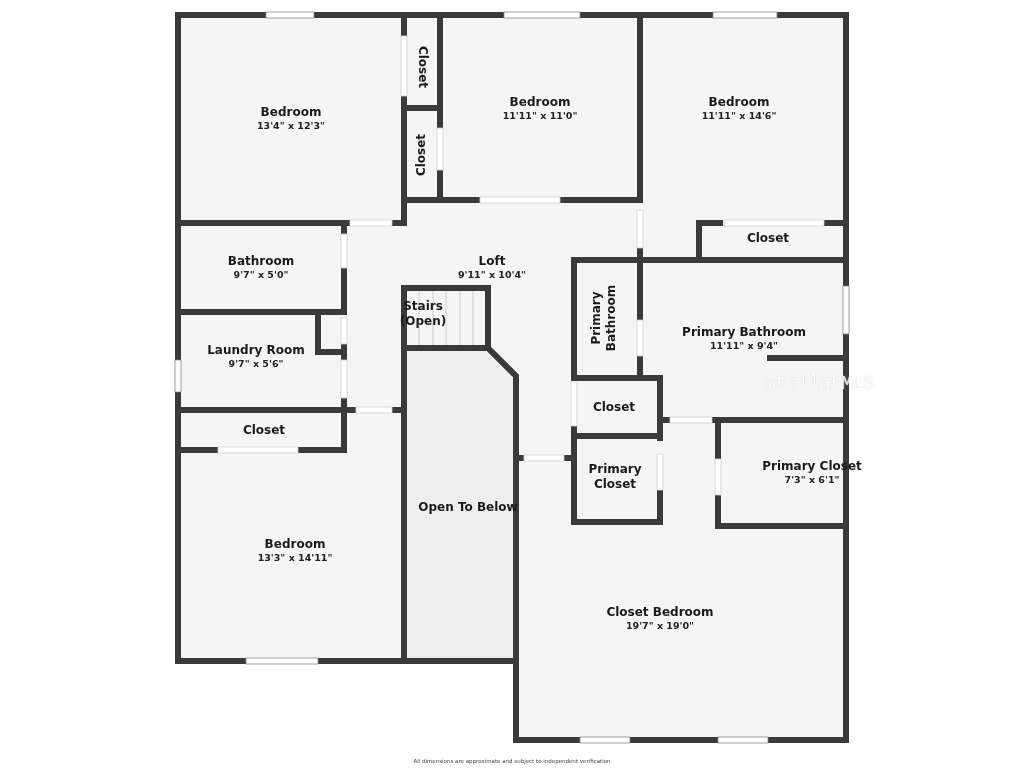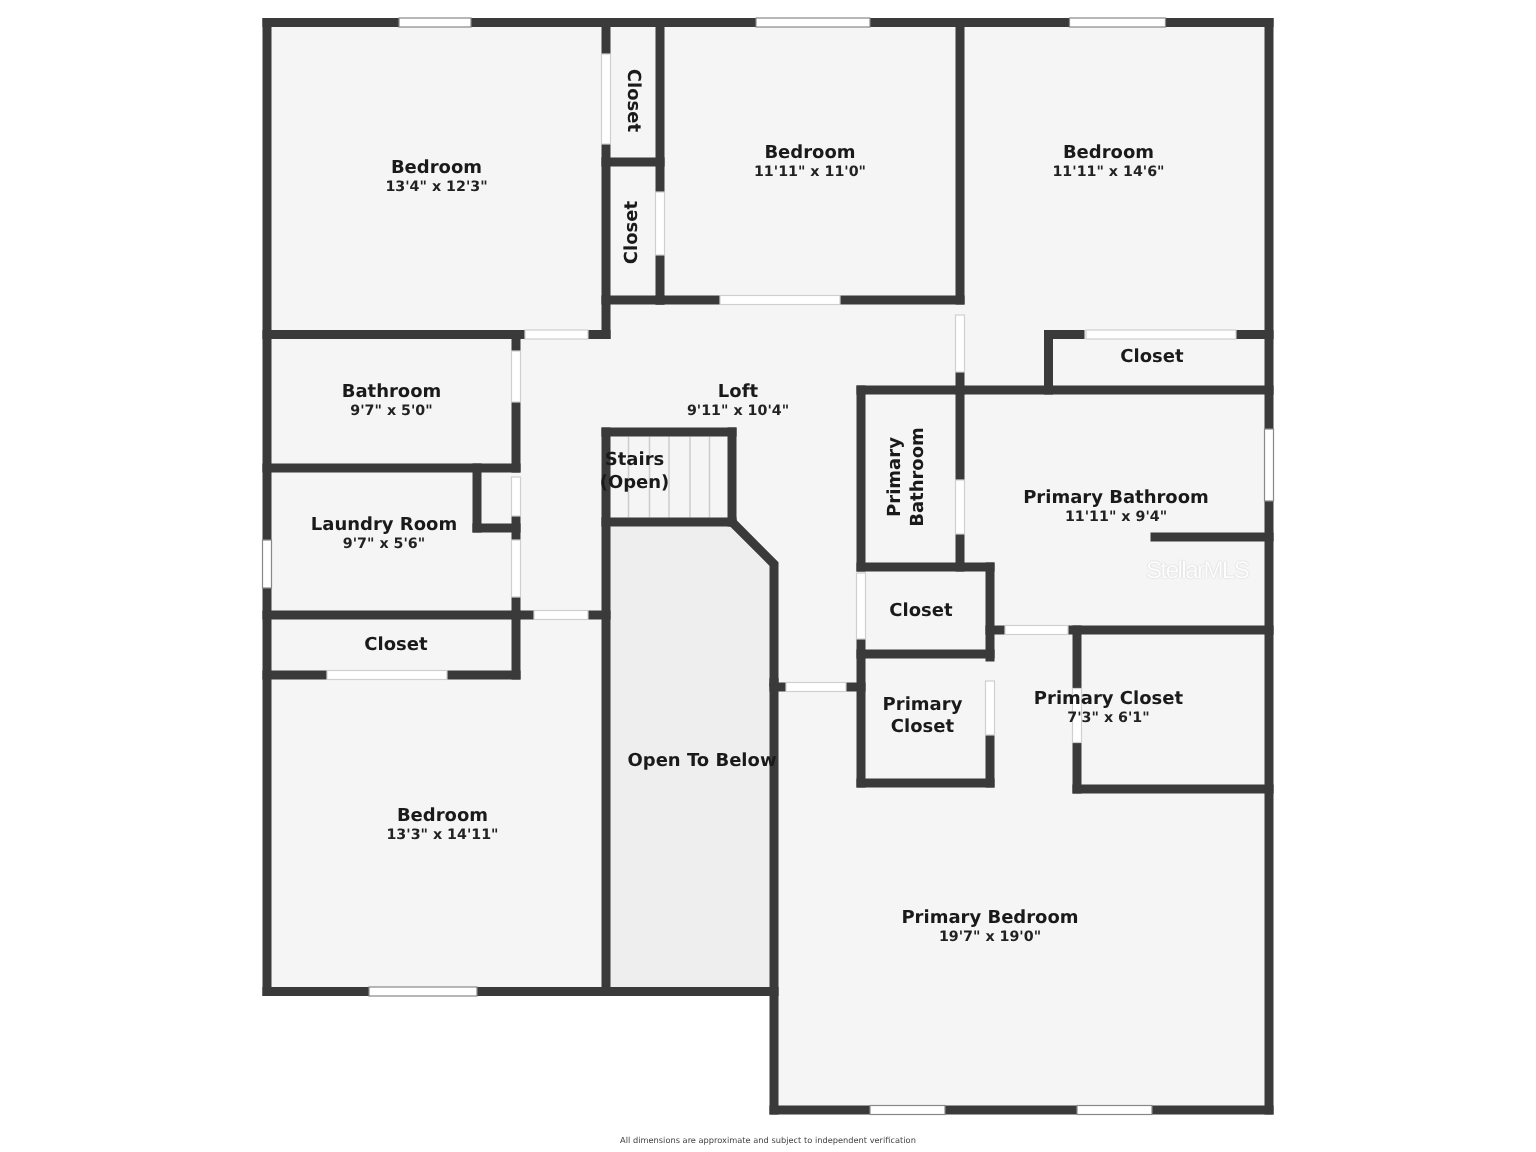--- a/index.html
+++ b/index.html
@@ -3,21 +3,21 @@
 <meta charset="utf-8">
 <style>
   html, body { margin:0; padding:0; background:#ffffff; }
   body { width:1024px; height:768px; position:relative; overflow:hidden; font-family:"DejaVu Sans", "Liberation Sans", sans-serif; }
   #plan { position:absolute; left:0; top:0; width:1024px; height:768px; }
   .lbl { position:absolute; text-align:center; color:#1a1a1a; transform:translate(-50%,-50%); white-space:nowrap; line-height:1.25; }
   .lbl .name { font-weight:bold; font-size:12px; display:block; }
   .lbl .dim { font-size:9.5px; font-weight:bold; display:block; color:#222; }
   .vert { transform:translate(-50%,-50%) rotate(-90deg); }
   .vert90 { transform:translate(-50%,-50%) rotate(90deg); }
-  .watermark { position:absolute; left:764px; top:372px; font-size:16px; color:#ffffff; opacity:0.85; font-family:Liberation Sans, sans-serif; letter-spacing:-1px; text-shadow:0 0 1px #cfcfcf, 0 0 1px #cfcfcf; }
+  .watermark { position:absolute; left:764px; top:372px; font-size:20px; color:#ffffff; opacity:0.85; font-family:Liberation Mono, monospace; letter-spacing:-1px; text-shadow:0 0 1px #cfcfcf, 0 0 1px #cfcfcf; }
   .footer { position:absolute; left:512px; top:761px; transform:translate(-50%,-50%); font-size:5.5px; color:#444; white-space:nowrap; }
 </style>
 </head>
 <body>
 
 <svg id="plan" viewBox="0 0 1024 768" xmlns="http://www.w3.org/2000/svg">
 
   <g fill="#f5f5f5">
     <rect x="178" y="15" width="668" height="646"></rect>
     <rect x="516" y="455" width="330" height="285"></rect>
@@ -186,23 +186,23 @@
   <span class="name">Primary Bathroom</span>
   <span class="dim">11'11" x 9'4"</span>
 </div>
 <div class="lbl" style="left:614px;top:407px">
   <span class="name">Closet</span>
 </div>
 <div class="lbl" style="left:615px;top:477px">
   <span class="name">Primary</span>
   <span class="name">Closet</span>
 </div>
-<div class="lbl" style="left:739px;top:472px">
+<div class="lbl" style="left:812px;top:472px">
   <span class="name">Primary Closet</span>
   <span class="dim">7'3" x 6'1"</span>
 </div>
 <div class="lbl" style="left:660px;top:618px">
-  <span class="name">Primary Bedroom</span>
+  <span class="name">Closet Bedroom</span>
   <span class="dim">19'7" x 19'0"</span>
 </div>
 
 <div class="watermark">StellarMLS</div>
 <div class="footer">All dimensions are approximate and subject to independent verification</div>
 
 </body></html>

